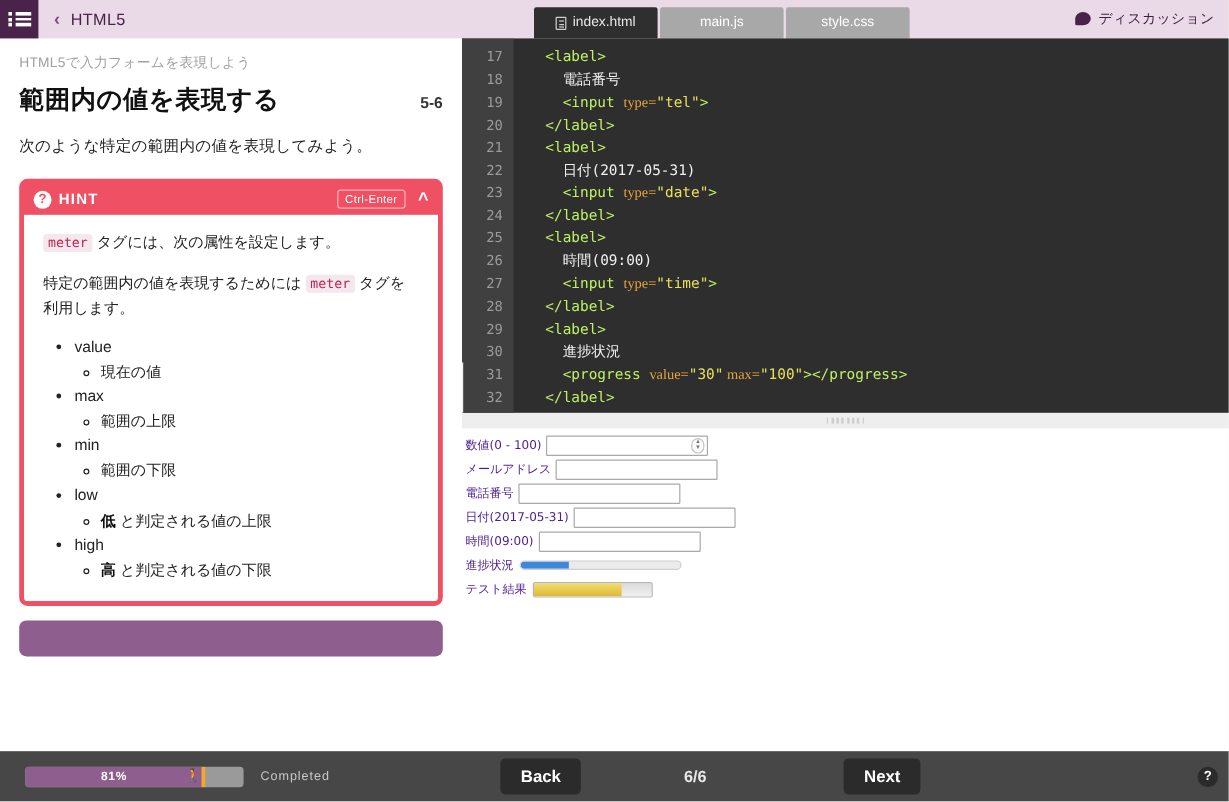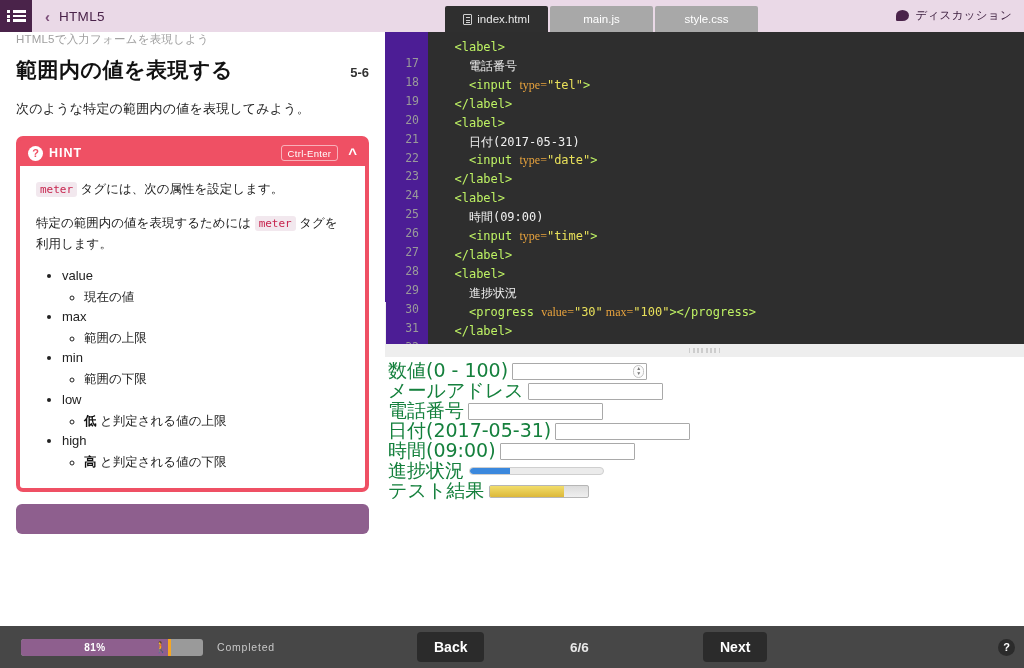--- a/index.html
+++ b/index.html
@@ -35,21 +35,21 @@
   #back-chevron {
     color: #7b4d78; font-size: 15px; margin-left: 13px; font-weight: bold;
     cursor: pointer; line-height: 1;
   }
   #course-title {
     color: #4a234a; font-size: 13.5px; margin-left: 9px; letter-spacing: .3px;
   }
 
   #left-body { padding: 0 16px; height: 594px; overflow: hidden; position: relative; }
   #lesson-subtitle {
-    color: #a0a0a0; font-size: 11.5px; letter-spacing: .2px;
+    color: #a0a0a0; font-size: 11.5px; margin-top: 13px; letter-spacing: .2px;
   }
   #lesson-title-row {
     display: flex; align-items: baseline; justify-content: space-between;
     margin-top: 9px;
   }
   #lesson-title { font-size: 21px; color: #111; font-weight: bold; letter-spacing: .5px; }
   #lesson-number { font-size: 13px; color: #333; font-weight: bold; }
   #lesson-intro { font-size: 13px; color: #222; margin-top: 16px; letter-spacing: .2px; }
 
   ul.b1 { list-style: disc; margin: 12px 0 0 26px; }
@@ -139,22 +139,22 @@
     margin-right: 6px; flex: 0 0 13px;
   }
   #discussion-label { font-size: 11.5px; color: #3e2040; letter-spacing: .3px; }
 
   
   #editor {
     position: relative; height: 312px; background: #2e2e2e;
     display: flex; overflow: hidden;
   }
   #gutter {
-    width: 43px; flex: 0 0 43px; background: #4c1d95;
-    padding-top: 22px; text-align: right;
+    width: 43px; flex: 0 0 43px; background: #404040;
+    padding-top: 6px; text-align: right;
   }
   #gutter div {
     font-family: "DejaVu Sans Mono", "Liberation Mono", monospace;
     font-size: 11.5px; color: #9a9a9a; line-height: 18.9px; padding-right: 9px;
   }
   #code {
     flex: 1; padding: 6px 0 0 12px; overflow: hidden;
   }
   #code div {
     font-family: "DejaVu Sans Mono", "Liberation Mono", monospace;
@@ -174,21 +174,21 @@
     height: 13px; background: #eeeeee;
     display: flex; align-items: center; justify-content: center;
     gap: 2.5px; cursor: row-resize;
   }
   #h-splitter i { width: 1.8px; height: 5px; background: #cdcdcd; display: block; }
 
   
   #preview { background: #ffffff; height: 269px; padding: 4px 0 0 0; overflow: hidden; }
   .prow { display: flex; align-items: center; height: 20px; padding-left: 3px; }
   .plabel {
-    font-size: 19px; color: #15803d; white-space: nowrap;
+    font-size: 10px; color: #4c1d95; white-space: nowrap;
     font-family: "DejaVu Sans", "Liberation Sans", sans-serif;
   }
   .pinput {
     height: 17px; background: #fff; border: 1px solid #a9a9a9;
     margin-left: 4px; border-radius: 1px;
   }
   .pinput.num { width: 135px; display: flex; align-items: center; justify-content: flex-end; }
   .spinner {
     width: 11px; height: 13px; margin-right: 2px;
     display: flex; flex-direction: column; justify-content: center; align-items: center;

